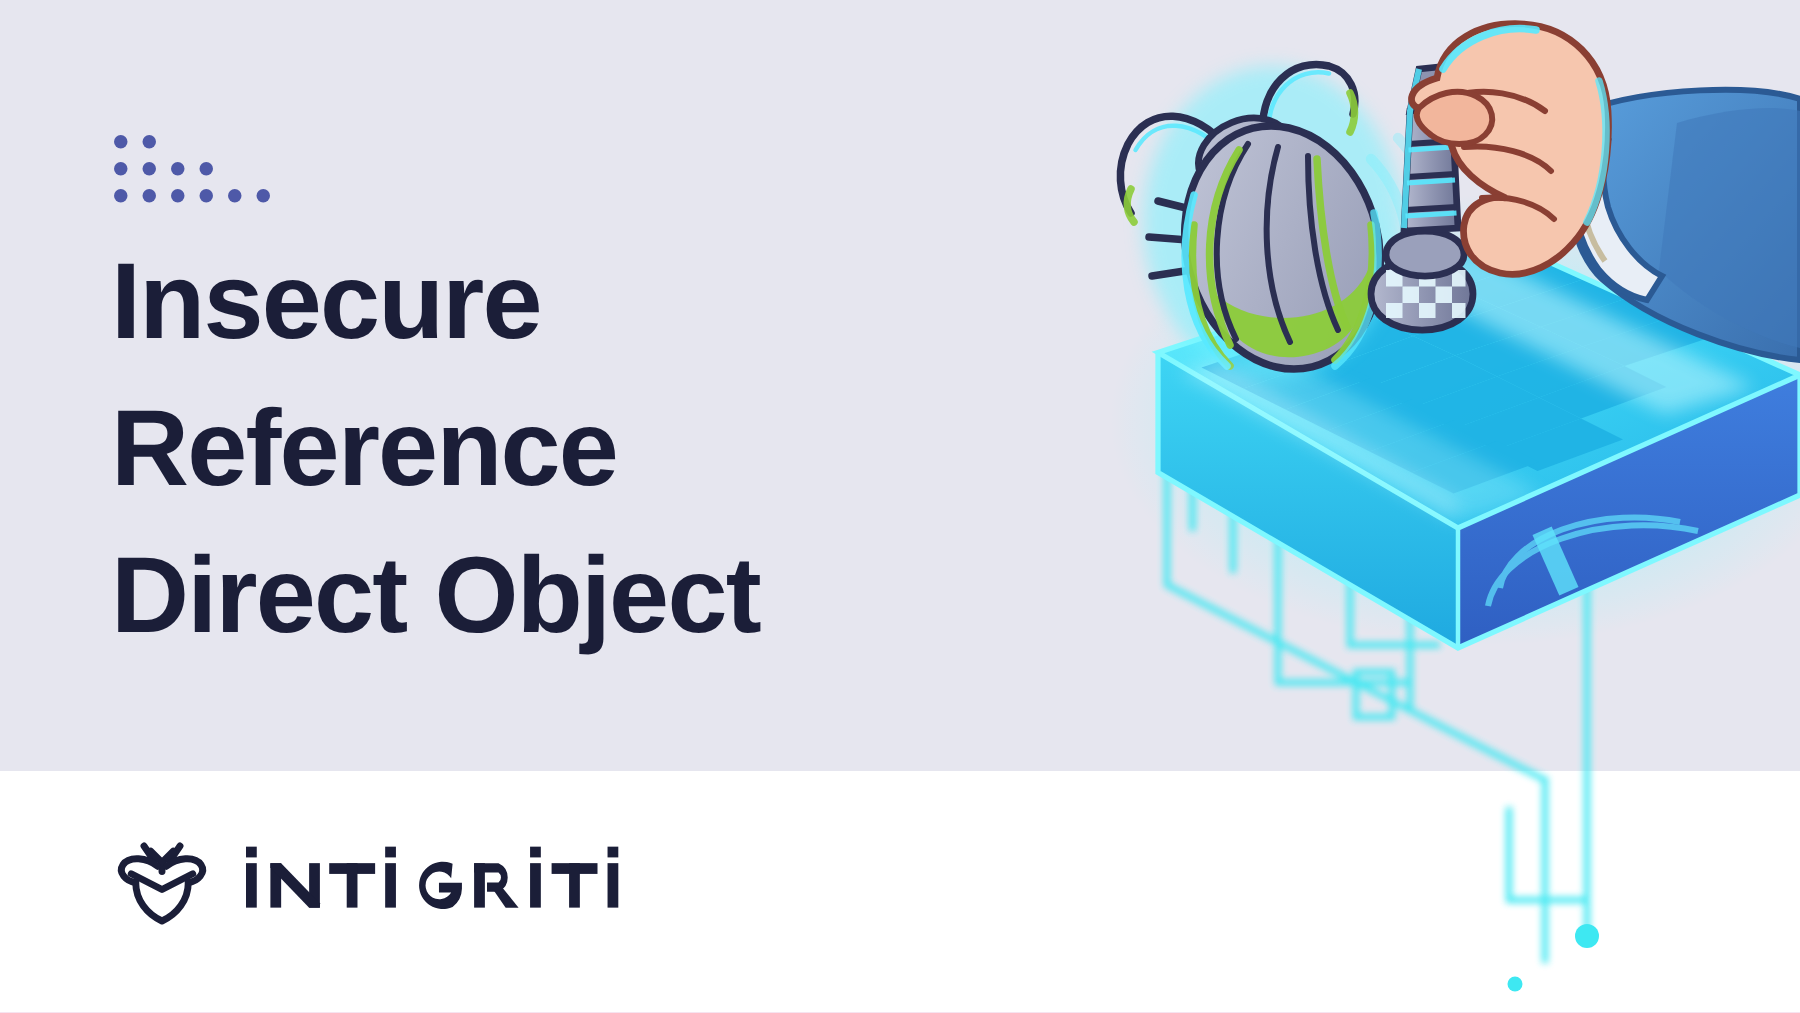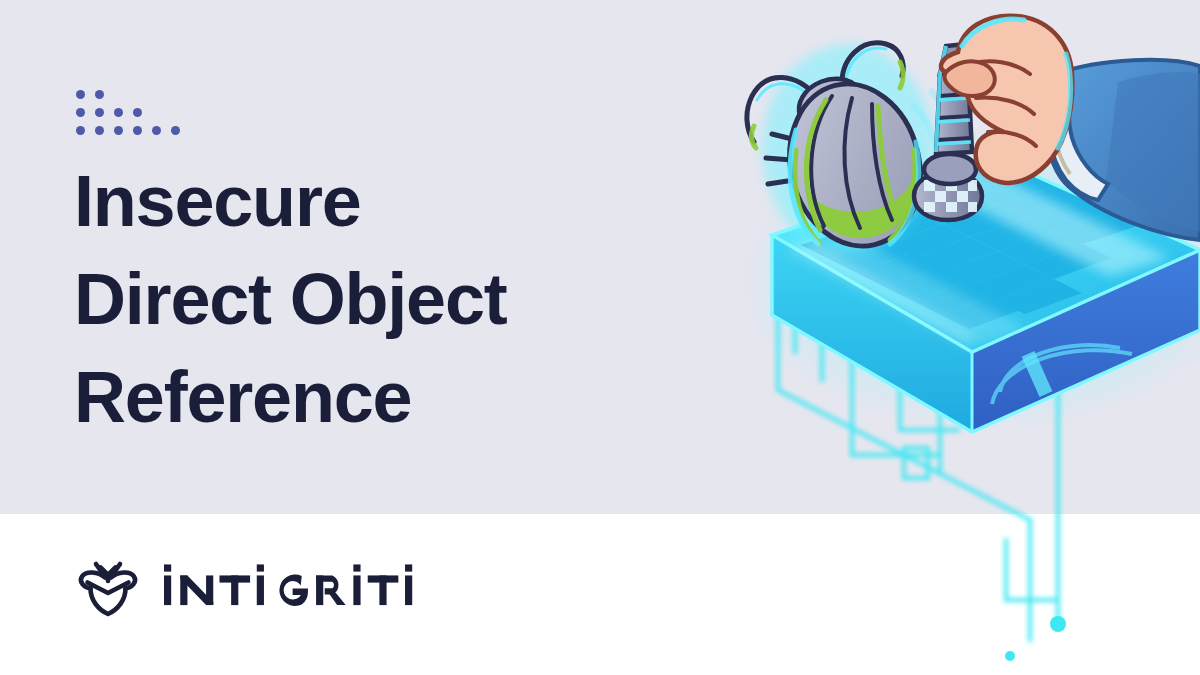--- a/index.html
+++ b/index.html
@@ -62,22 +62,22 @@
       <div class="dot" style="left: 0px; top: 36px; width: 9px; height: 9px; background: rgb(78, 89, 168);"></div>
       <div class="dot" style="left: 19px; top: 36px; width: 9px; height: 9px; background: rgb(78, 89, 168);"></div>
       <div class="dot" style="left: 38px; top: 36px; width: 9px; height: 9px; background: rgb(78, 89, 168);"></div>
       <div class="dot" style="left: 57px; top: 36px; width: 9px; height: 9px; background: rgb(78, 89, 168);"></div>
       <div class="dot" style="left: 76px; top: 36px; width: 9px; height: 9px; background: rgb(78, 89, 168);"></div>
       <div class="dot" style="left: 95px; top: 36px; width: 9px; height: 9px; background: rgb(78, 89, 168);"></div>
     </div>
 
   <div class="headline">
     <span class="line">Insecure</span>
+    <span class="line">Reference</span>
     <span class="line">Direct Object</span>
-    <span class="line">Reference</span>
   </div>
 
   <div class="logo-lockup">
     <svg class="logo-mark" viewBox="0 0 68 66" aria-hidden="true">
       <g fill="none" stroke="#1b1e38" stroke-width="4.6" stroke-linecap="round" stroke-linejoin="round">
         <path d="M22 12 L28.5 21.5"></path>
         <path d="M46 12 L39.5 21.5"></path>
         <path d="M26.5 15.5 L34 23 L41.5 15.5"></path>
         <path d="M34 23 L34 29"></path>
         <path d="M31 25.5 C24 19.5 12 18.5 8 24.5 C4.5 29.8 10 35.5 16.5 36.5"></path>

